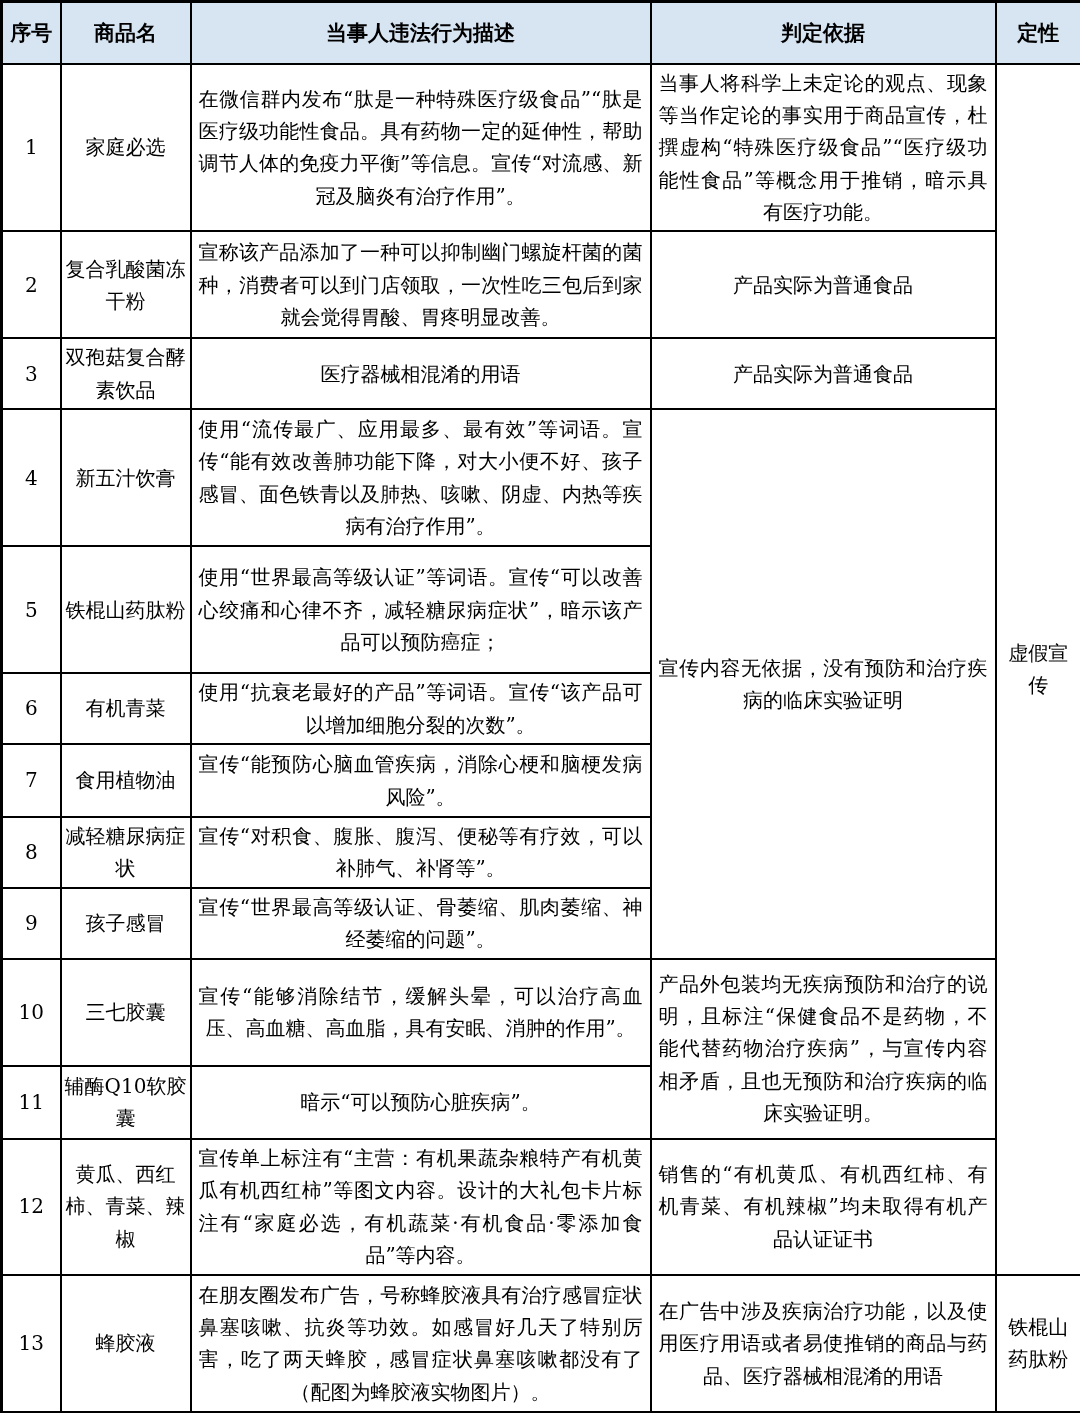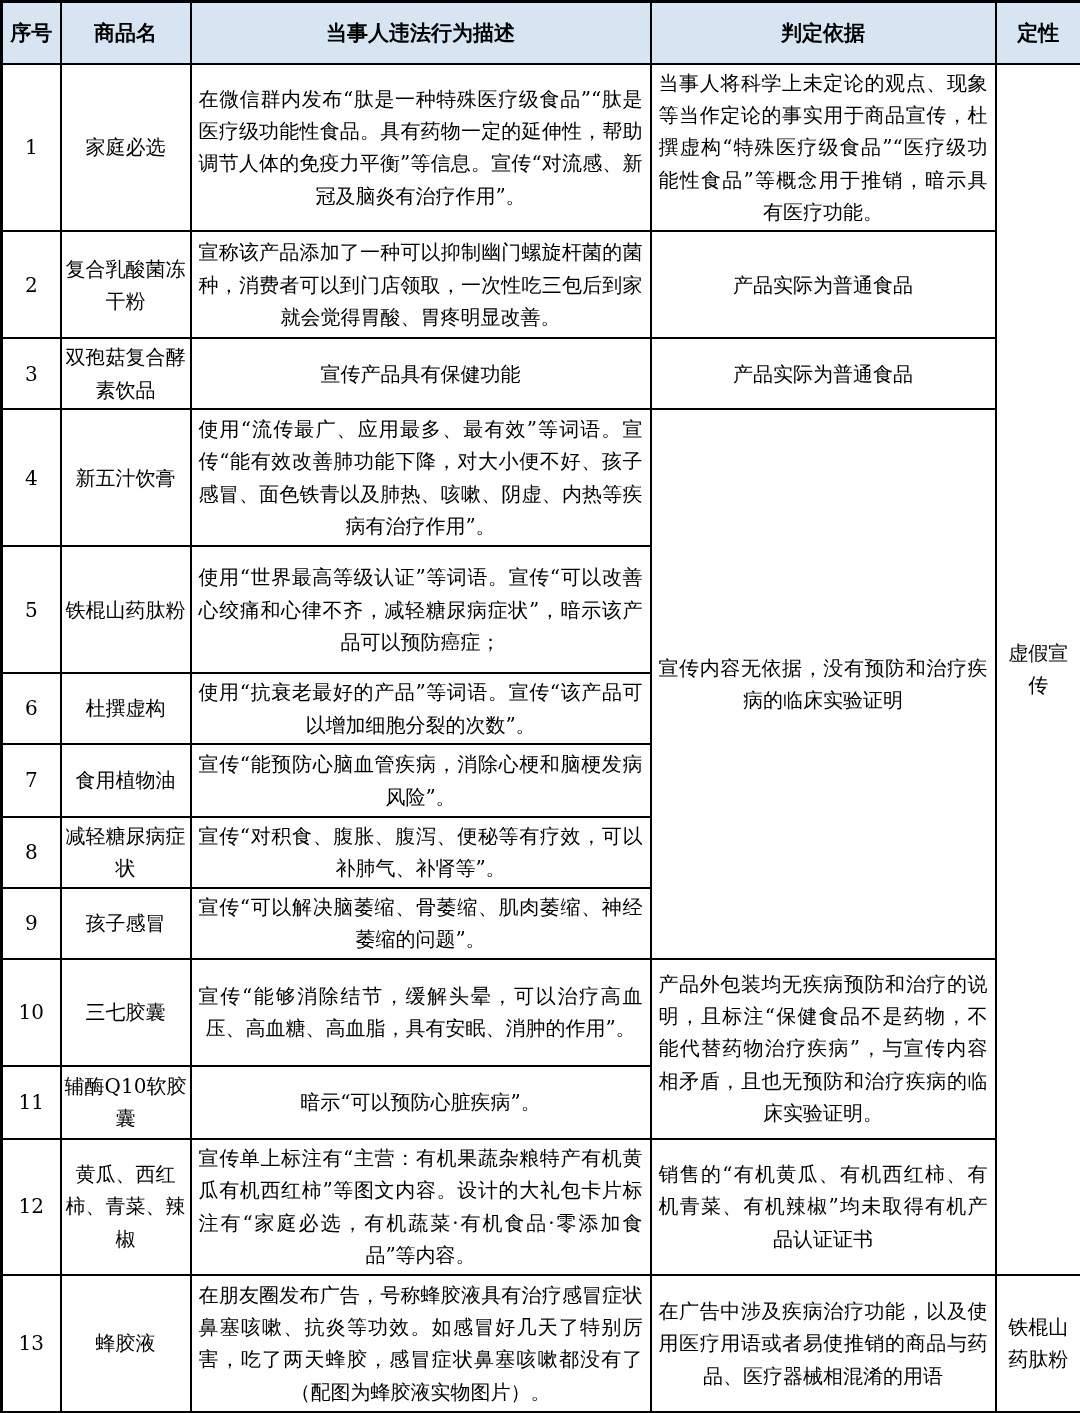--- a/index.html
+++ b/index.html
@@ -78,53 +78,53 @@
       </tr>
       <tr style="height:107px">
         <td class="cc">2</td>
         <td class="cc">复合乳酸菌冻干粉</td>
         <td class="jc">宣称该产品添加了一种可以抑制幽门螺旋杆菌的菌种，消费者可以到门店领取，一次性吃三包后到家就会觉得胃酸、胃疼明显改善。</td>
         <td class="cc">产品实际为普通食品</td>
       </tr>
       <tr style="height:68px">
         <td class="cc">3</td>
         <td class="cc">双孢菇复合酵素饮品</td>
-        <td class="cc">宣传产品具有保健功能</td>
+        <td class="cc">医疗器械相混淆的用语</td>
         <td class="cc">产品实际为普通食品</td>
       </tr>
       <tr style="height:137px">
         <td class="cc">4</td>
         <td class="cc">新五汁饮膏</td>
         <td class="jc">使用“流传最广、应用最多、最有效”等词语。宣传“能有效改善肺功能下降，对大小便不好、孩子感冒、面色铁青以及肺热、咳嗽、阴虚、内热等疾病有治疗作用”。</td>
         <td class="jc" rowspan="6">宣传内容无依据，没有预防和治疗疾病的临床实验证明</td>
       </tr>
       <tr style="height:127px">
         <td class="cc">5</td>
         <td class="cc">铁棍山药肽粉</td>
         <td class="jc">使用“世界最高等级认证”等词语。宣传“可以改善心绞痛和心律不齐，减轻糖尿病症状”，暗示该产品可以预防癌症；</td>
       </tr>
       <tr style="height:65px">
         <td class="cc">6</td>
-        <td class="cc">杜撰虚构</td>
+        <td class="cc">有机青菜</td>
         <td class="jc">使用“抗衰老最好的产品”等词语。宣传“该产品可以增加细胞分裂的次数”。</td>
       </tr>
       <tr style="height:73px">
         <td class="cc">7</td>
         <td class="cc">食用植物油</td>
         <td class="jc">宣传“能预防心脑血管疾病，消除心梗和脑梗发病风险”。</td>
       </tr>
       <tr style="height:64px">
         <td class="cc">8</td>
         <td class="cc">减轻糖尿病症状</td>
         <td class="jc">宣传“对积食、腹胀、腹泻、便秘等有疗效，可以补肺气、补肾等”。</td>
       </tr>
       <tr style="height:66px">
         <td class="cc">9</td>
         <td class="cc">孩子感冒</td>
-        <td class="jc">宣传“可以解决脑萎缩、骨萎缩、肌肉萎缩、神经萎缩的问题”。</td>
+        <td class="jc">宣传“世界最高等级认证、骨萎缩、肌肉萎缩、神经萎缩的问题”。</td>
       </tr>
       <tr style="height:107px">
         <td class="cc">10</td>
         <td class="cc">三七胶囊</td>
         <td class="jc">宣传“能够消除结节，缓解头晕，可以治疗高血压、高血糖、高血脂，具有安眠、消肿的作用”。</td>
         <td class="jc" rowspan="2">产品外包装均无疾病预防和治疗的说明，且标注“保健食品不是药物，不能代替药物治疗疾病”，与宣传内容相矛盾，且也无预防和治疗疾病的临床实验证明。</td>
       </tr>
       <tr style="height:73px">
         <td class="cc">11</td>
         <td class="cc">辅酶Q10软胶囊</td>

